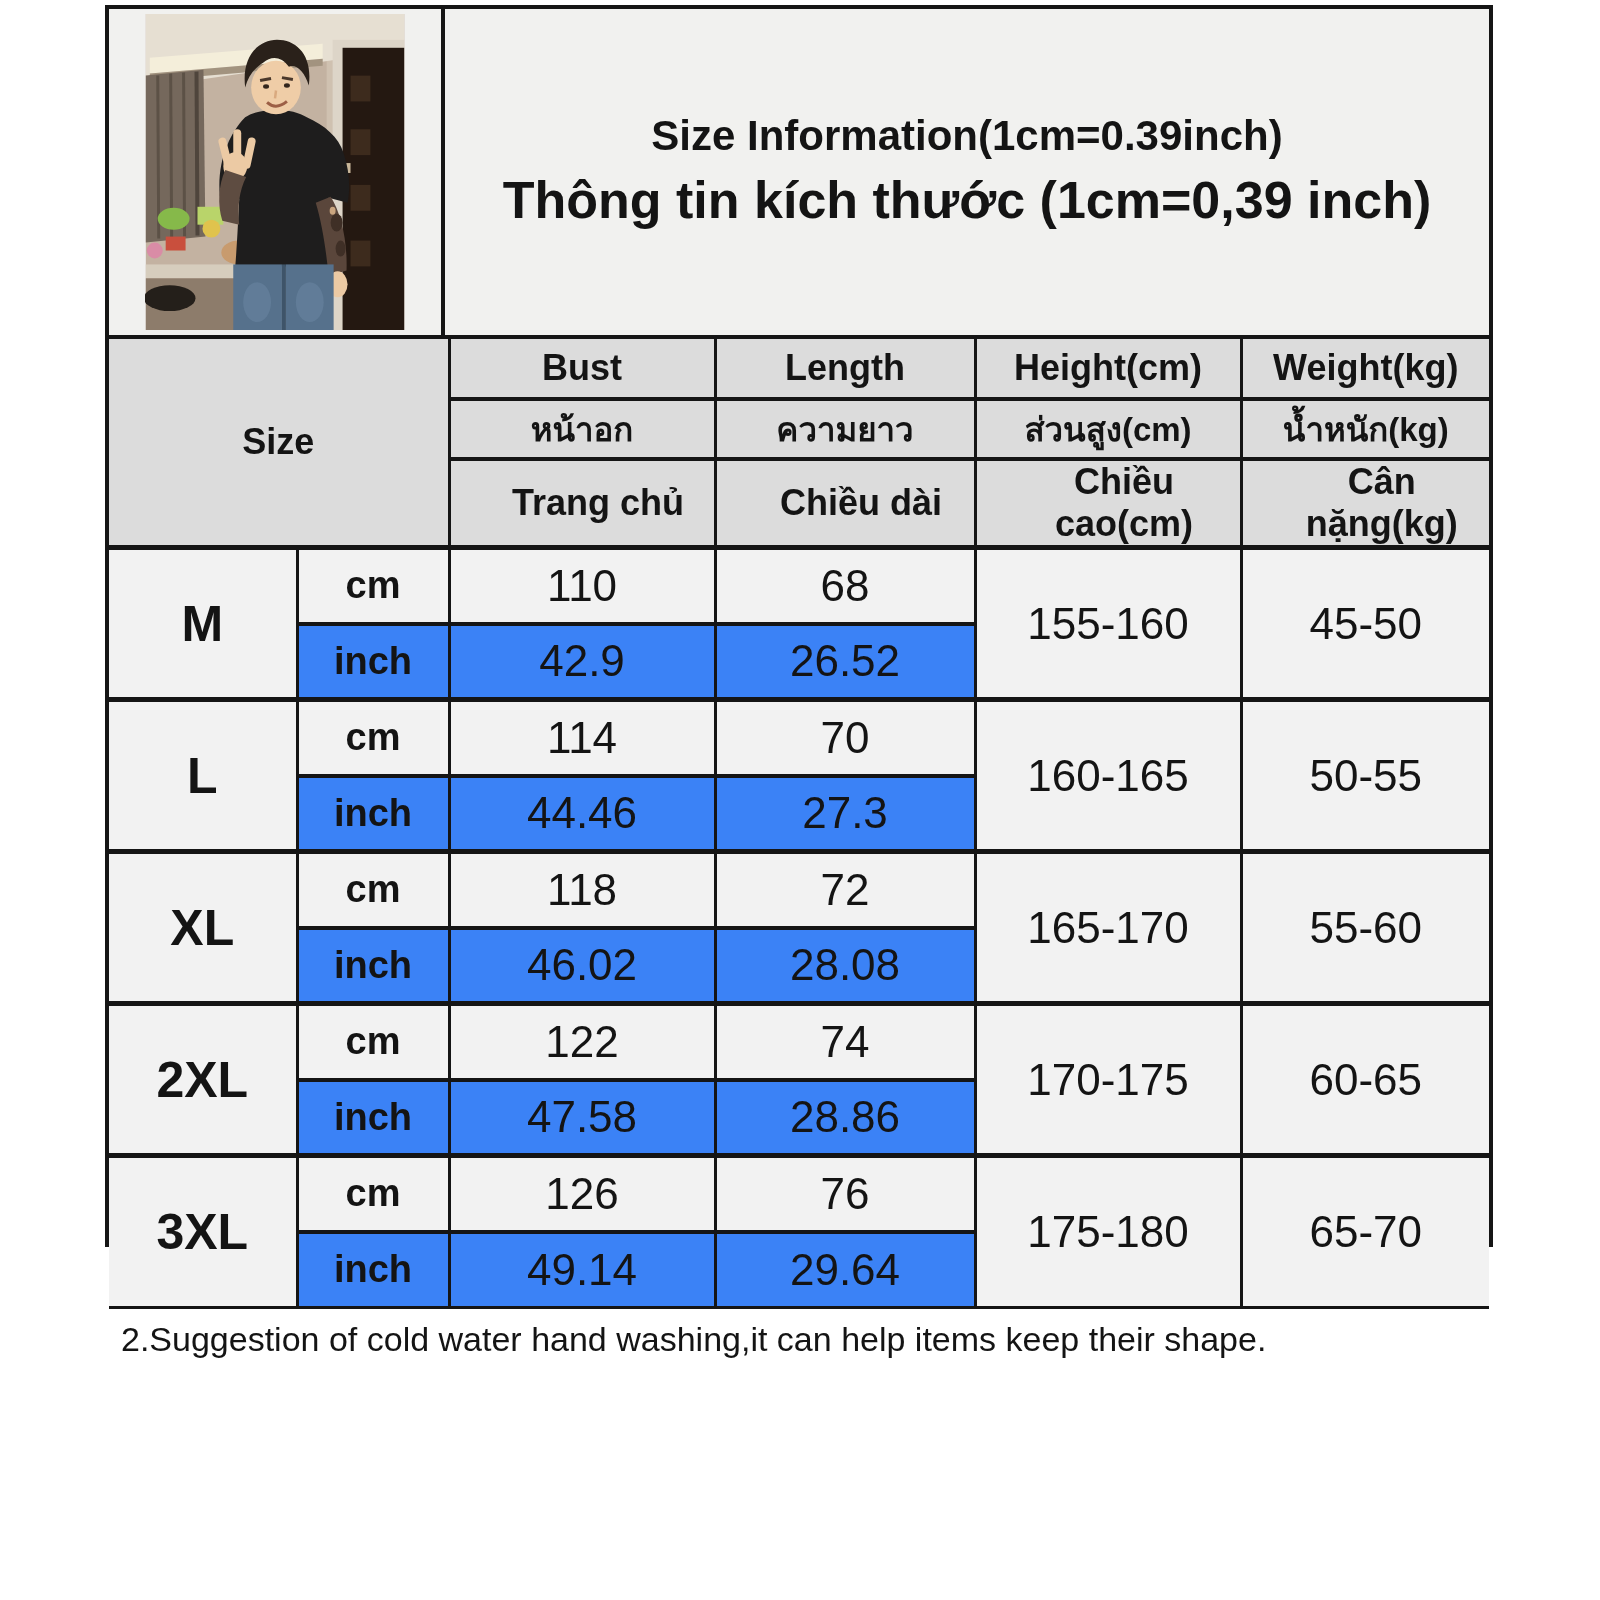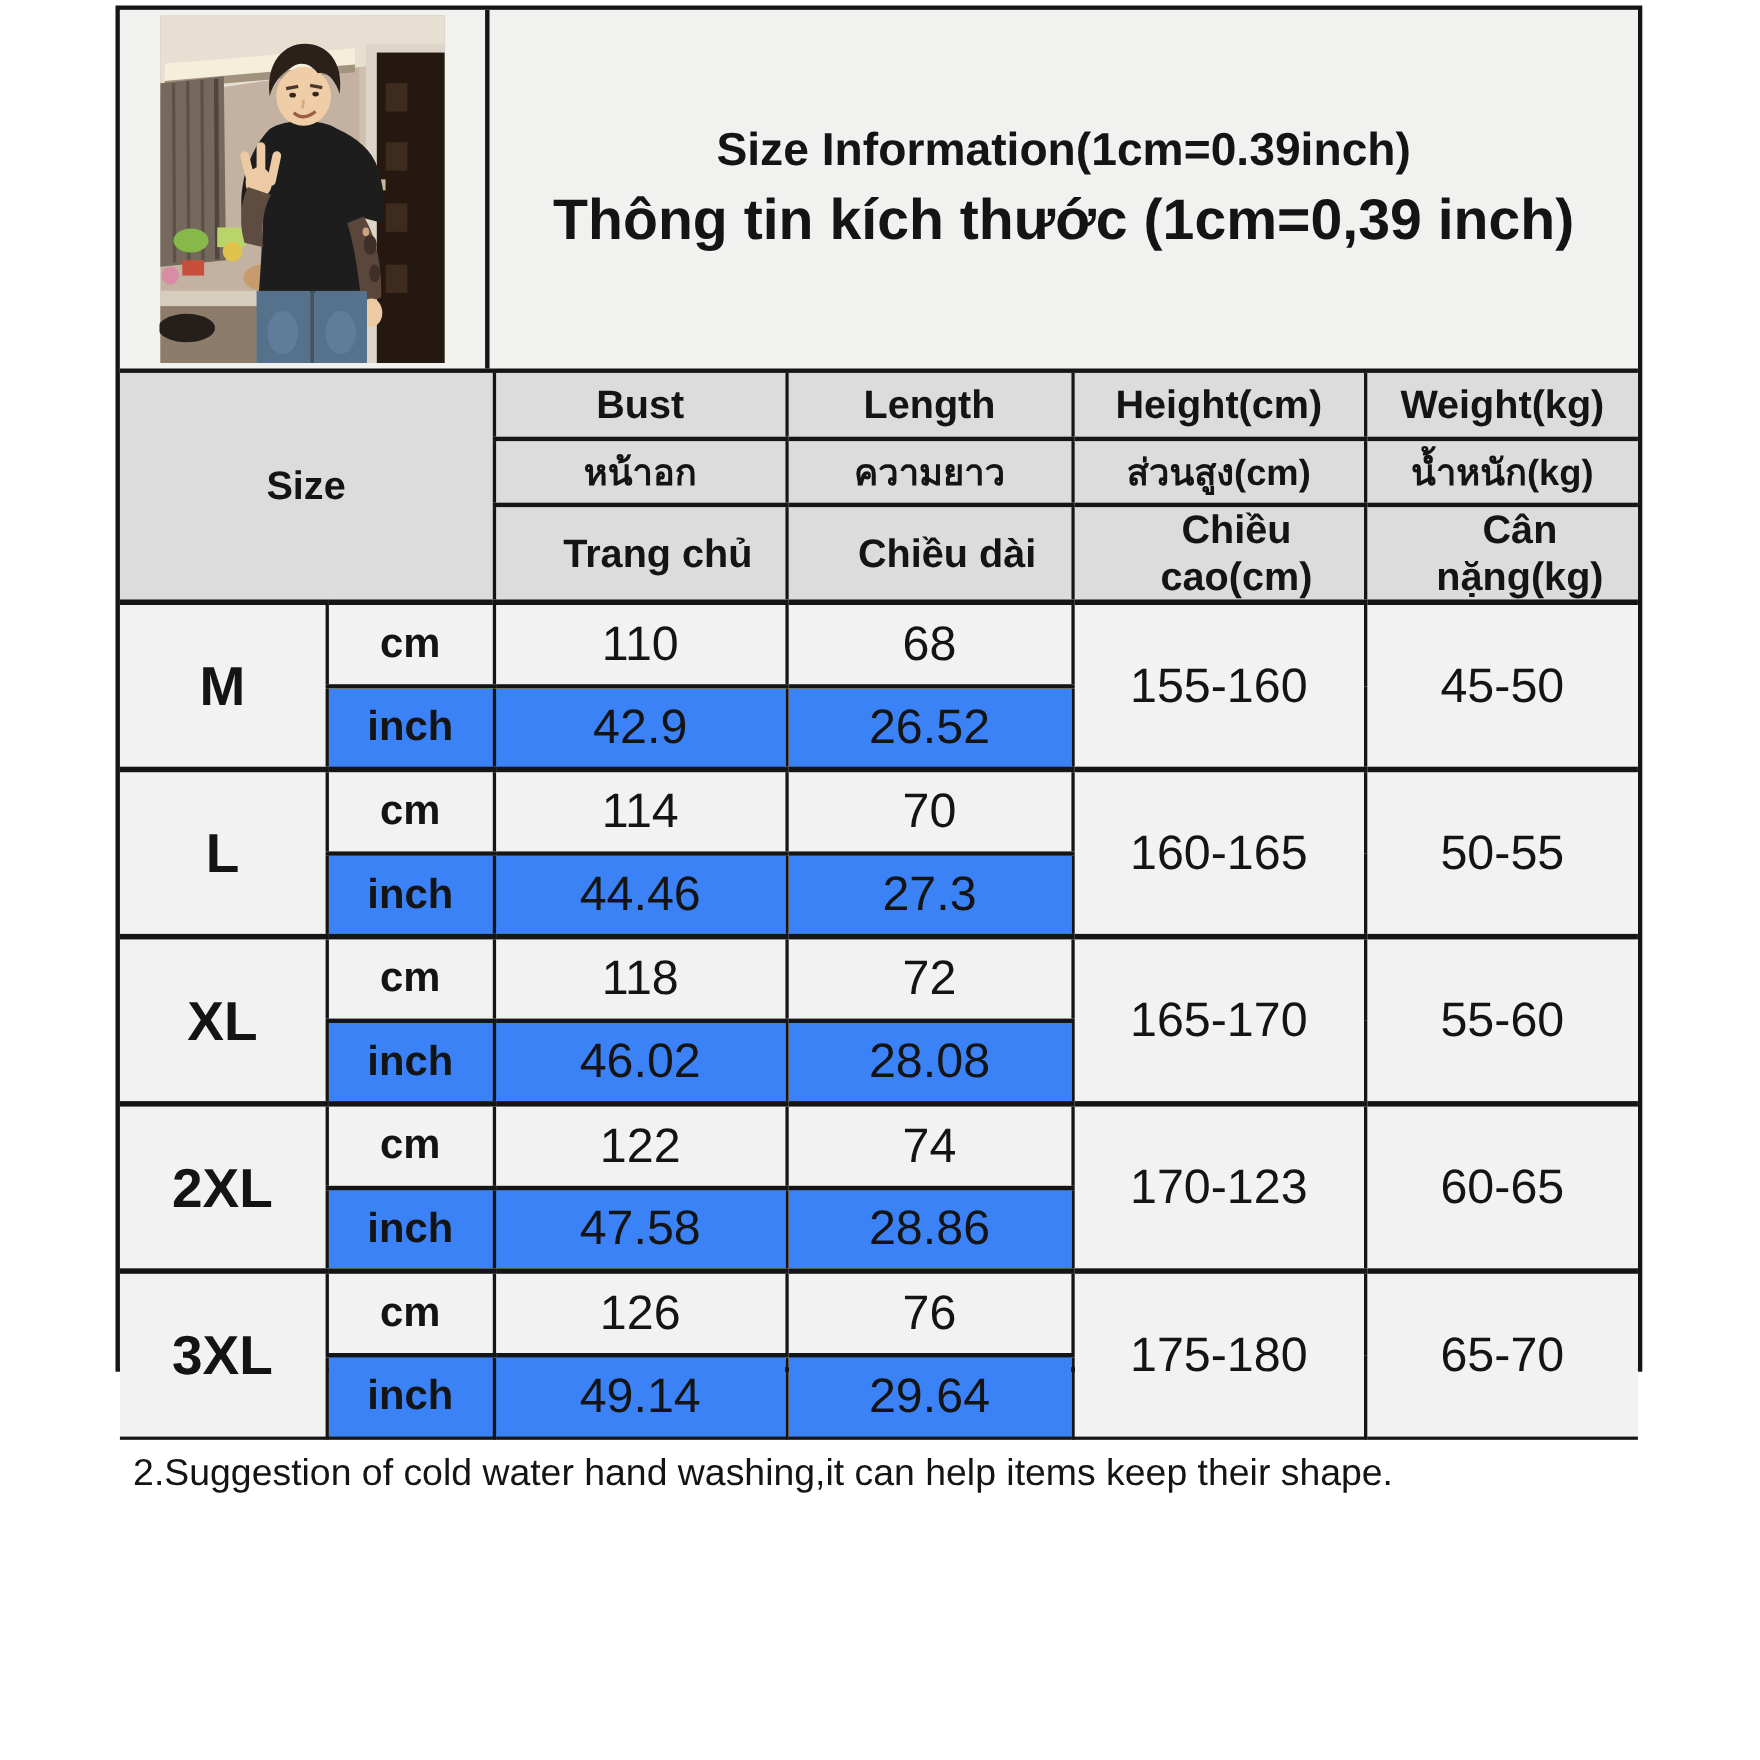--- a/index.html
+++ b/index.html
@@ -209,21 +209,21 @@
         <td class="unit">inch</td>
         <td class="val">46.02</td>
         <td class="val">28.08</td>
       </tr>
 
       <tr class="cm-row block-start">
         <td class="size-label edge-l" rowspan="2">2XL</td>
         <td class="unit">cm</td>
         <td class="val">122</td>
         <td class="val">74</td>
-        <td class="range" rowspan="2">170-123</td>
+        <td class="range" rowspan="2">170-175</td>
         <td class="range edge-r" rowspan="2">60-65</td>
       </tr>
       <tr class="in-row">
         <td class="unit">inch</td>
         <td class="val">47.58</td>
         <td class="val">28.86</td>
       </tr>
 
       <tr class="cm-row block-start">
         <td class="size-label edge-l" rowspan="2">3XL</td>

